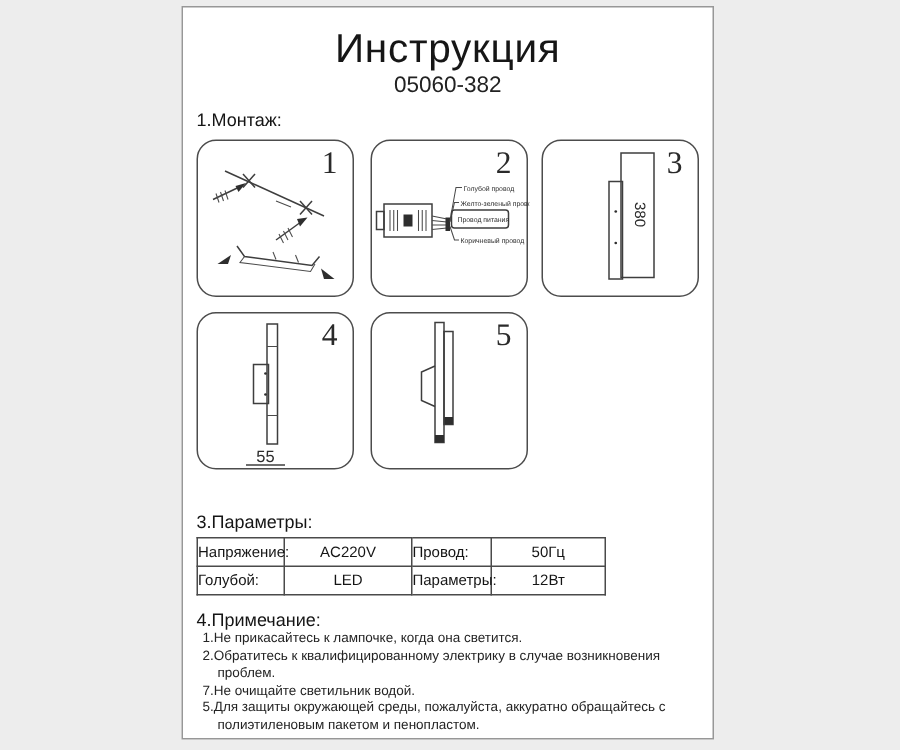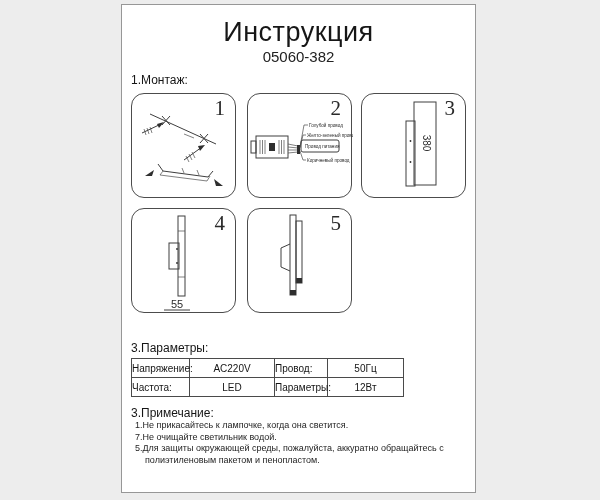--- a/index.html
+++ b/index.html
@@ -143,29 +143,30 @@
         <col style="width:76px">
       </colgroup>
     <tbody>
         <tr>
       <td class="lbl">Напряжение:</td>
       <td class="val">AC220V</td>
       <td class="lbl">Провод:</td>
       <td class="val">50Гц</td>
     </tr>
     <tr>
-      <td class="lbl">Частота:</td>
+      <td class="lbl">Голубой:</td>
       <td class="val">LED</td>
       <td class="lbl">Параметры:</td>
       <td class="val">12Вт</td>
     </tr>
   </tbody>
     </table>
 
-  <div class="sec-head" style="left:9px;top:401px">3.Примечание:</div>
+  <div class="sec-head" style="left:9px;top:401px">4.Примечание:</div>
 
   <div class="notes" style="left:13px;top:415px;width:335px">
     <div class="note">1.Не прикасайтесь к лампочке, когда она светится.</div>
+    <div class="note">2.Обратитесь к квалифицированному электрику в случае возникновения проблем.</div>
     <div class="note">7.Не очищайте светильник водой.</div>
     <div class="note">5.Для защиты окружающей среды, пожалуйста, аккуратно обращайтесь с полиэтиленовым пакетом и пенопластом.</div>
   </div>
 
 </div>
 
 </body></html>

